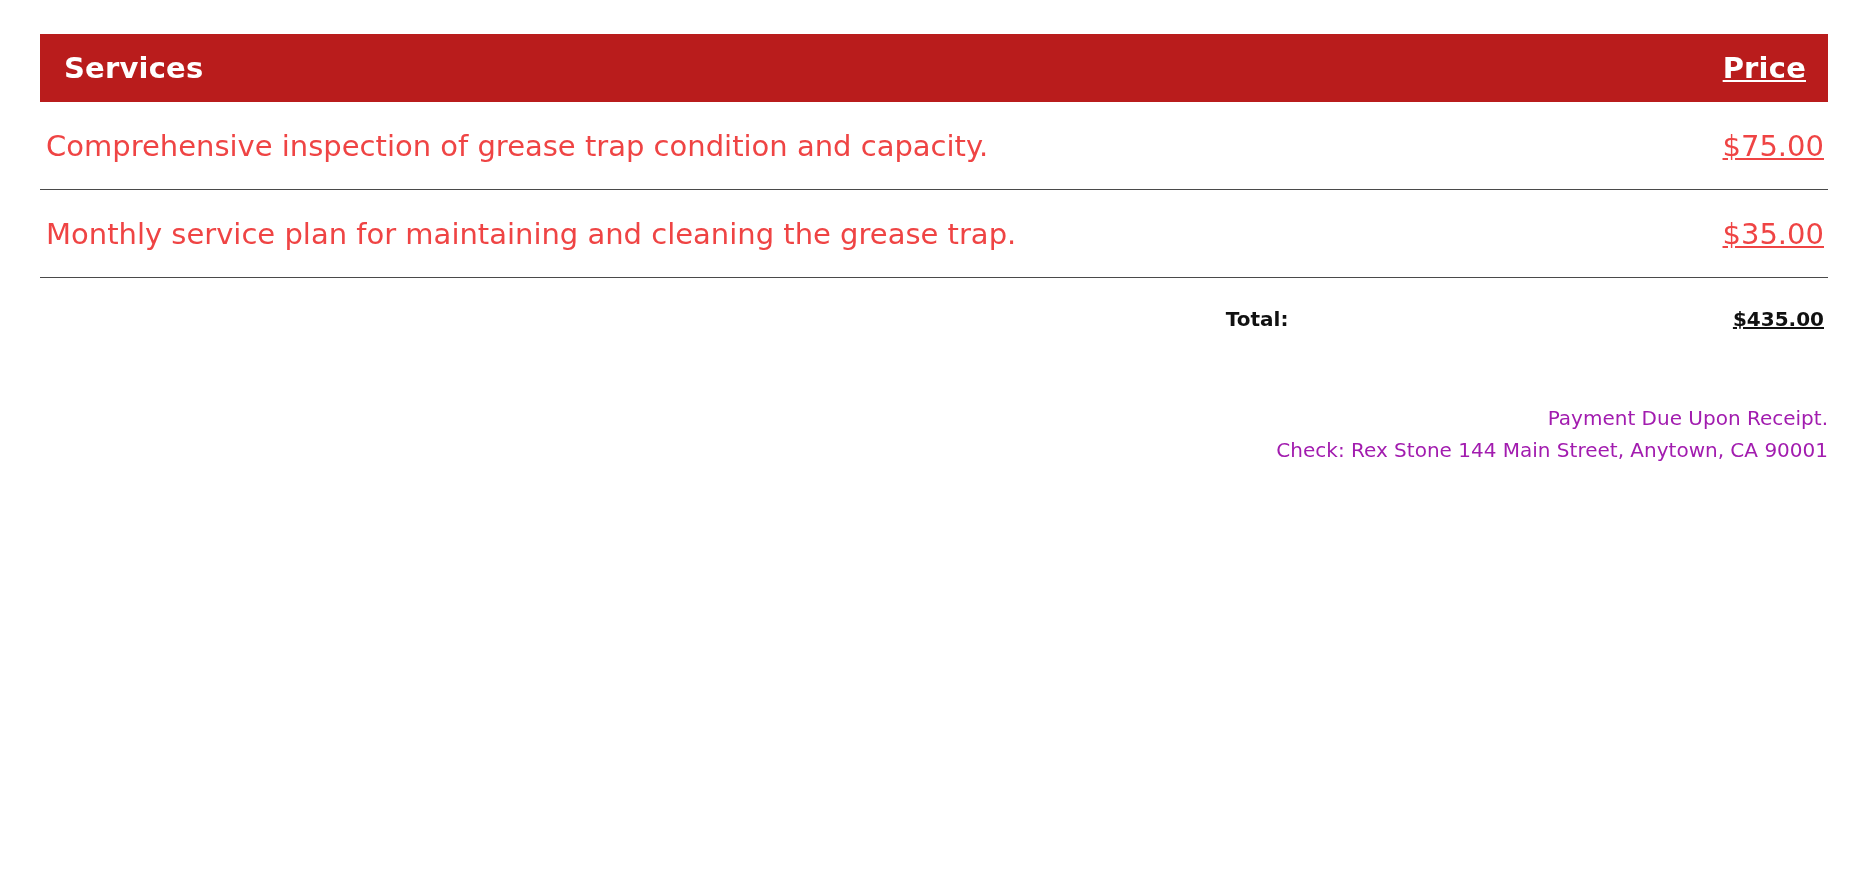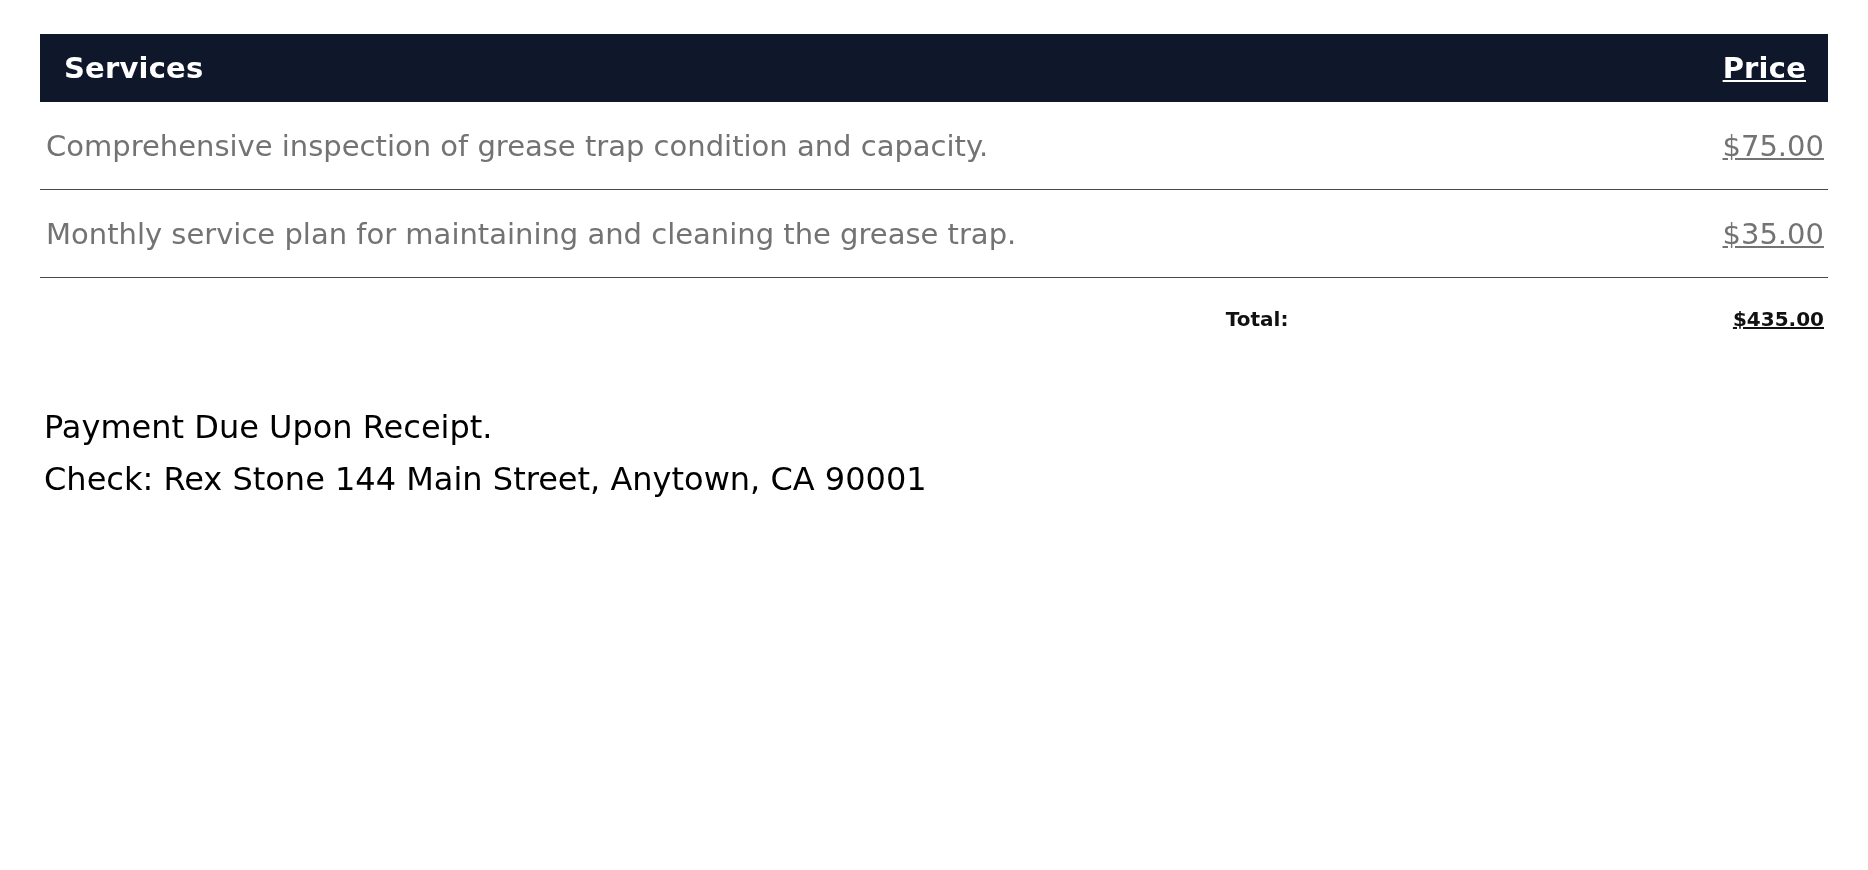--- a/index.html
+++ b/index.html
@@ -27,21 +27,21 @@
     table-layout: fixed;
   }
 
   .services-table th,
   .services-table td {
     padding: 0;
     vertical-align: middle;
   }
 
   .table-head-row {
-    background: #0f172a;
+    background: #b91c1c;
   }
 
   .table-head-row th {
     color: #ffffff;
     font-size: 29px;
     font-weight: bold;
     height: 68px;
     letter-spacing: 0.2px;
   }
 
@@ -54,21 +54,21 @@
   .col-price {
     text-align: right;
     padding-right: 22px !important;
     width: 28%;
     text-decoration: underline;
   }
 
   .service-row td {
     height: 87px;
     font-size: 29px;
-    color: #737373;
+    color: #ef4444;
     border-bottom: 1.6px solid #4a4a4a;
     font-weight: normal;
   }
 
   .service-row td.col-service {
     padding-left: 6px !important;
   }
 
   .service-row td.col-price {
     padding-right: 4px !important;
@@ -100,24 +100,25 @@
     padding-left: 4px;
   }
 
   .terms-title {
     font-size: 28px;
     color: #8d8d8d;
     margin-bottom: 14px;
   }
 
   .terms-line {
-    font-size: 32px;
-    color: #000000;
+    font-size: 20px;
+    color: #a21caf;
     line-height: 1.62;
     white-space: pre;
+    text-align: right;
   }
 </style>
 </head>
 <body>
 
 <div class="invoice-wrap">
 
   <table class="services-table">
     <thead>
       <tr class="table-head-row">

